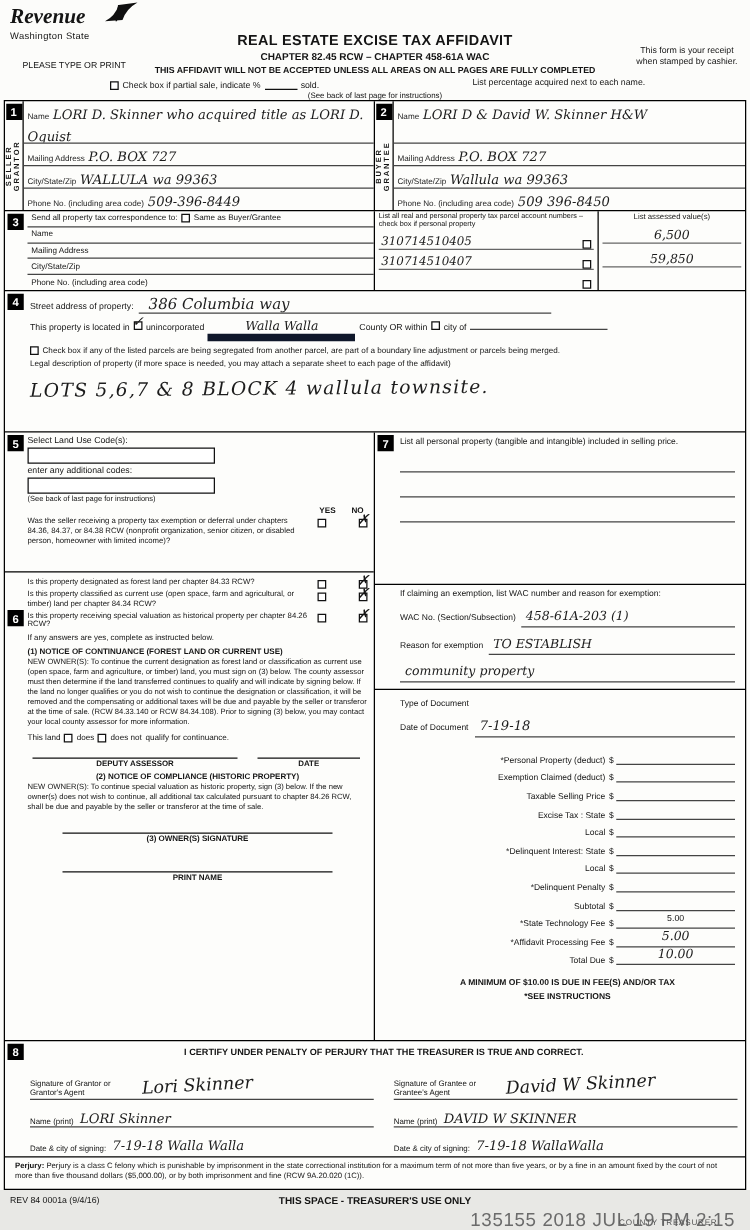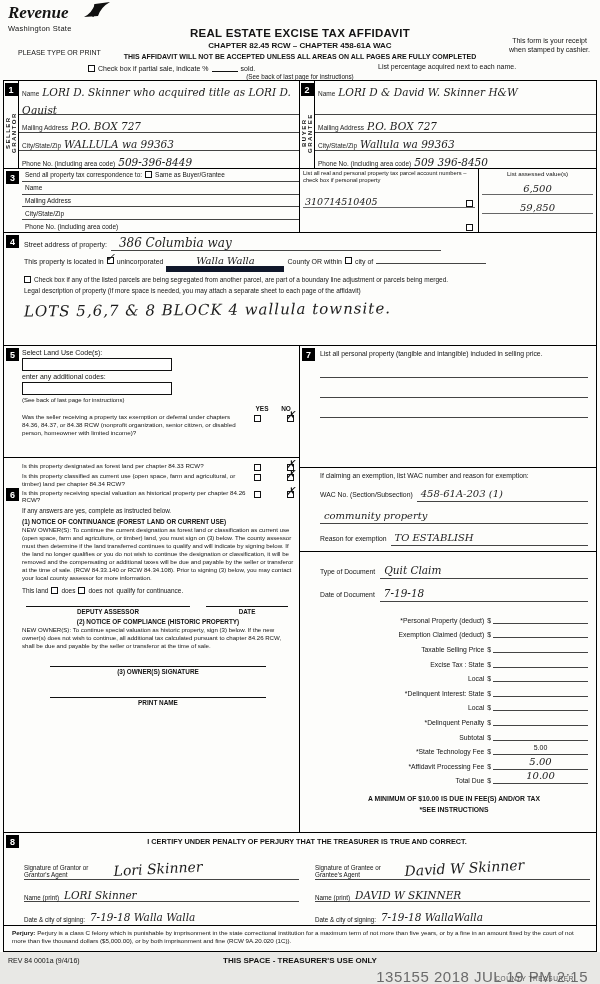--- a/index.html
+++ b/index.html
@@ -249,20 +249,24 @@
           </div>
       </div>
       <div class="corr-right">
         <div class="parcels">
           <div class="parcel-head">List all real and personal property tax parcel account numbers – check box if personal property</div>
           <div class="parcel-row">
             <span class="hw parcel-num">310714510405</span>
             <span class="cb"></span>
           </div>
           <div class="parcel-row">
+            <span class="hw parcel-num">310714510407</span>
+            <span class="cb"></span>
+          </div>
+          <div class="parcel-row">
             <span class="hw parcel-num"></span>
             <span class="cb"></span>
           </div>
         </div>
         <div class="assessed">
           <div class="assessed-head">List assessed value(s)</div>
           <div class="assessed-row">
               <span class="hw hw-10">6,500</span>
             </div>
           <div class="assessed-row">
@@ -387,32 +391,31 @@
           <div class="ruled"></div>
         </div>
         <div class="divider"></div>
         <div class="s7-exempt">
           <div class="s7-label">If claiming an exemption, list WAC number and reason for exemption:</div>
           <div class="exrow">
             <span class="lab7">WAC No. (Section/Subsection)</span>
             <span class="exline"><span class="hw hw-10">458-61A-203 (1)</span></span>
           </div>
           <div class="exrow">
-            <span class="exline"><span class="hw hw-10">community property</span></span>
-          </div>
-          <div class="exrow">
             <span class="lab7">Reason for exemption</span>
             <span class="exline"><span class="hw hw-10">TO ESTABLISH</span></span>
+          </div>
+          <div class="exrow">
+            <span class="exline"><span class="hw hw-10">community property</span></span>
           </div>
         </div>
         <div class="divider"></div>
         <div class="s7-doc">
           <div class="docrow">
             <span class="lab7">Type of Document</span>
-            <span class="exline"><span class="hw hw-11">Quit Claim</span></span>
           </div>
           <div class="docrow">
             <span class="lab7">Date of Document</span>
             <span class="exline"><span class="hw hw-11">7-19-18</span></span>
           </div>
         </div>
         <div class="fees">
           <div class="fee-row">
             <span class="fee-label">*Personal Property (deduct)</span>
               <span class="fee-dollar">$</span>

